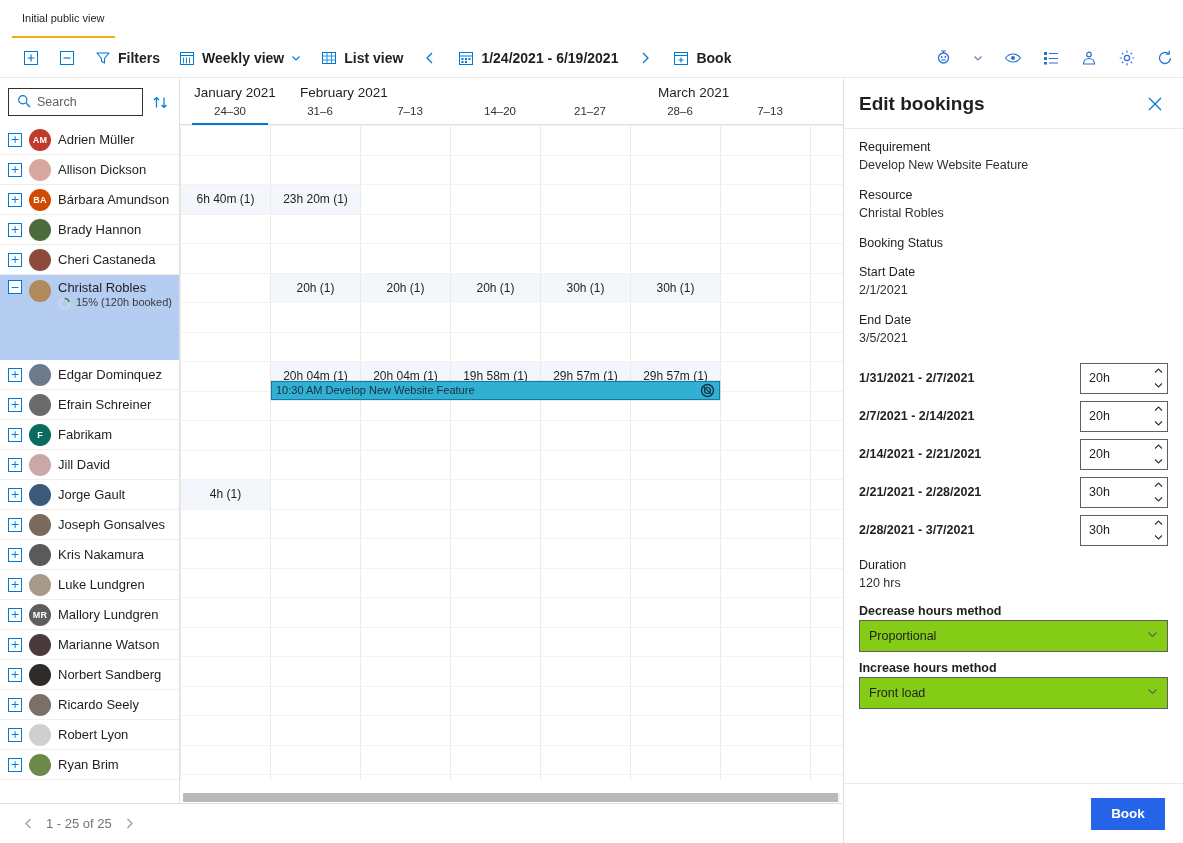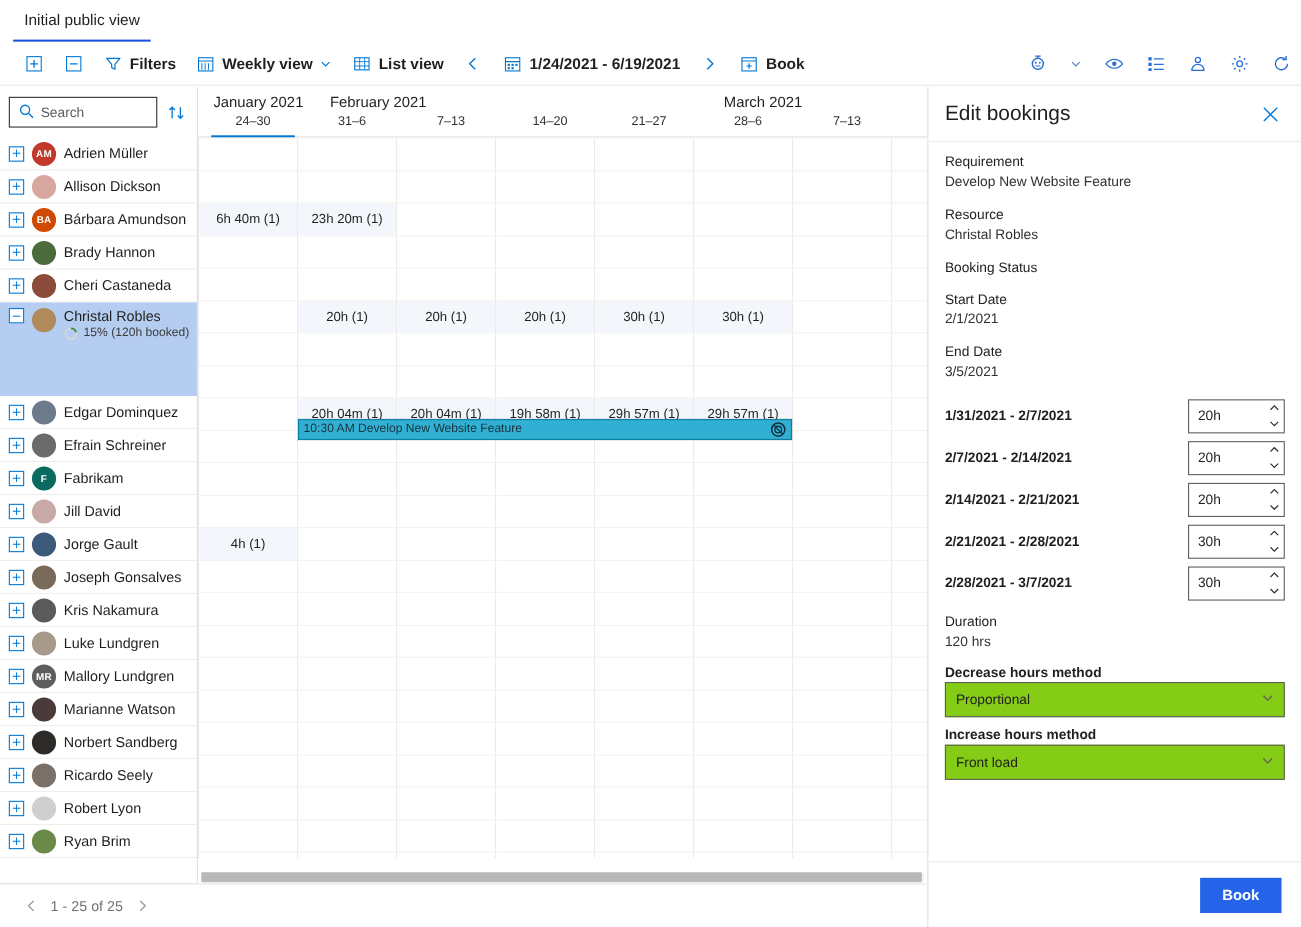--- a/index.html
+++ b/index.html
@@ -15,22 +15,22 @@
   #app { position: relative; width: 1183px; height: 843px; }
 
   
   .viewbar {
     position: absolute; left: 0; top: 0; width: 1183px; height: 38px;
     background: #fff;
   }
   .view-tab {
     position: absolute; left: 12px; top: 0; height: 38px;
     display: flex; align-items: center; padding: 0 10px;
-    font-size: 14px; color: #201f1e;
-    border-bottom: 2px solid #1d4ed8;
+    font-size: 11px; color: #201f1e;
+    border-bottom: 2px solid #eab308;
     cursor: pointer;
   }
 
   
   .cmdbar {
     position: absolute; left: 0; top: 38px; width: 1183px; height: 40px;
     background: #fff; border-bottom: 1px solid #e8e8e8;
     display: flex; align-items: center;
   }
   .cmd {
@@ -140,21 +140,21 @@
   
   .rpanel {
     position: absolute; left: 843px; top: 79px; width: 340px; height: 764px;
     background: #fff; border-left: 1px solid #e1dfdd;
     display: flex; flex-direction: column;
   }
   .rhead {
     height: 50px; display: flex; align-items: center; justify-content: space-between;
     padding: 0 14px 0 15px; border-bottom: 1px solid #edebe9;
   }
-  .rtitle { font-size: 19px; font-weight: 400; color: #201f1e; }
+  .rtitle { font-size: 19px; font-weight: 700; color: #201f1e; }
   .rclose { width: 28px; height: 28px; display: flex; align-items: center; justify-content: center; cursor: pointer; color: #0078d4; }
   .rbody { flex: 1 1 auto; padding: 9px 15px 0 15px; overflow: hidden; }
 
   .fgroup { margin-bottom: 11px; }
   .flabel { font-size: 12.5px; font-weight: 400; color: #201f1e; line-height: 18px; }
   .fvalue { font-size: 12.5px; color: #323130; line-height: 19px; }
 
   .rangerow {
     display: flex; align-items: center; justify-content: space-between;
     height: 38px; margin-bottom: 0px;

